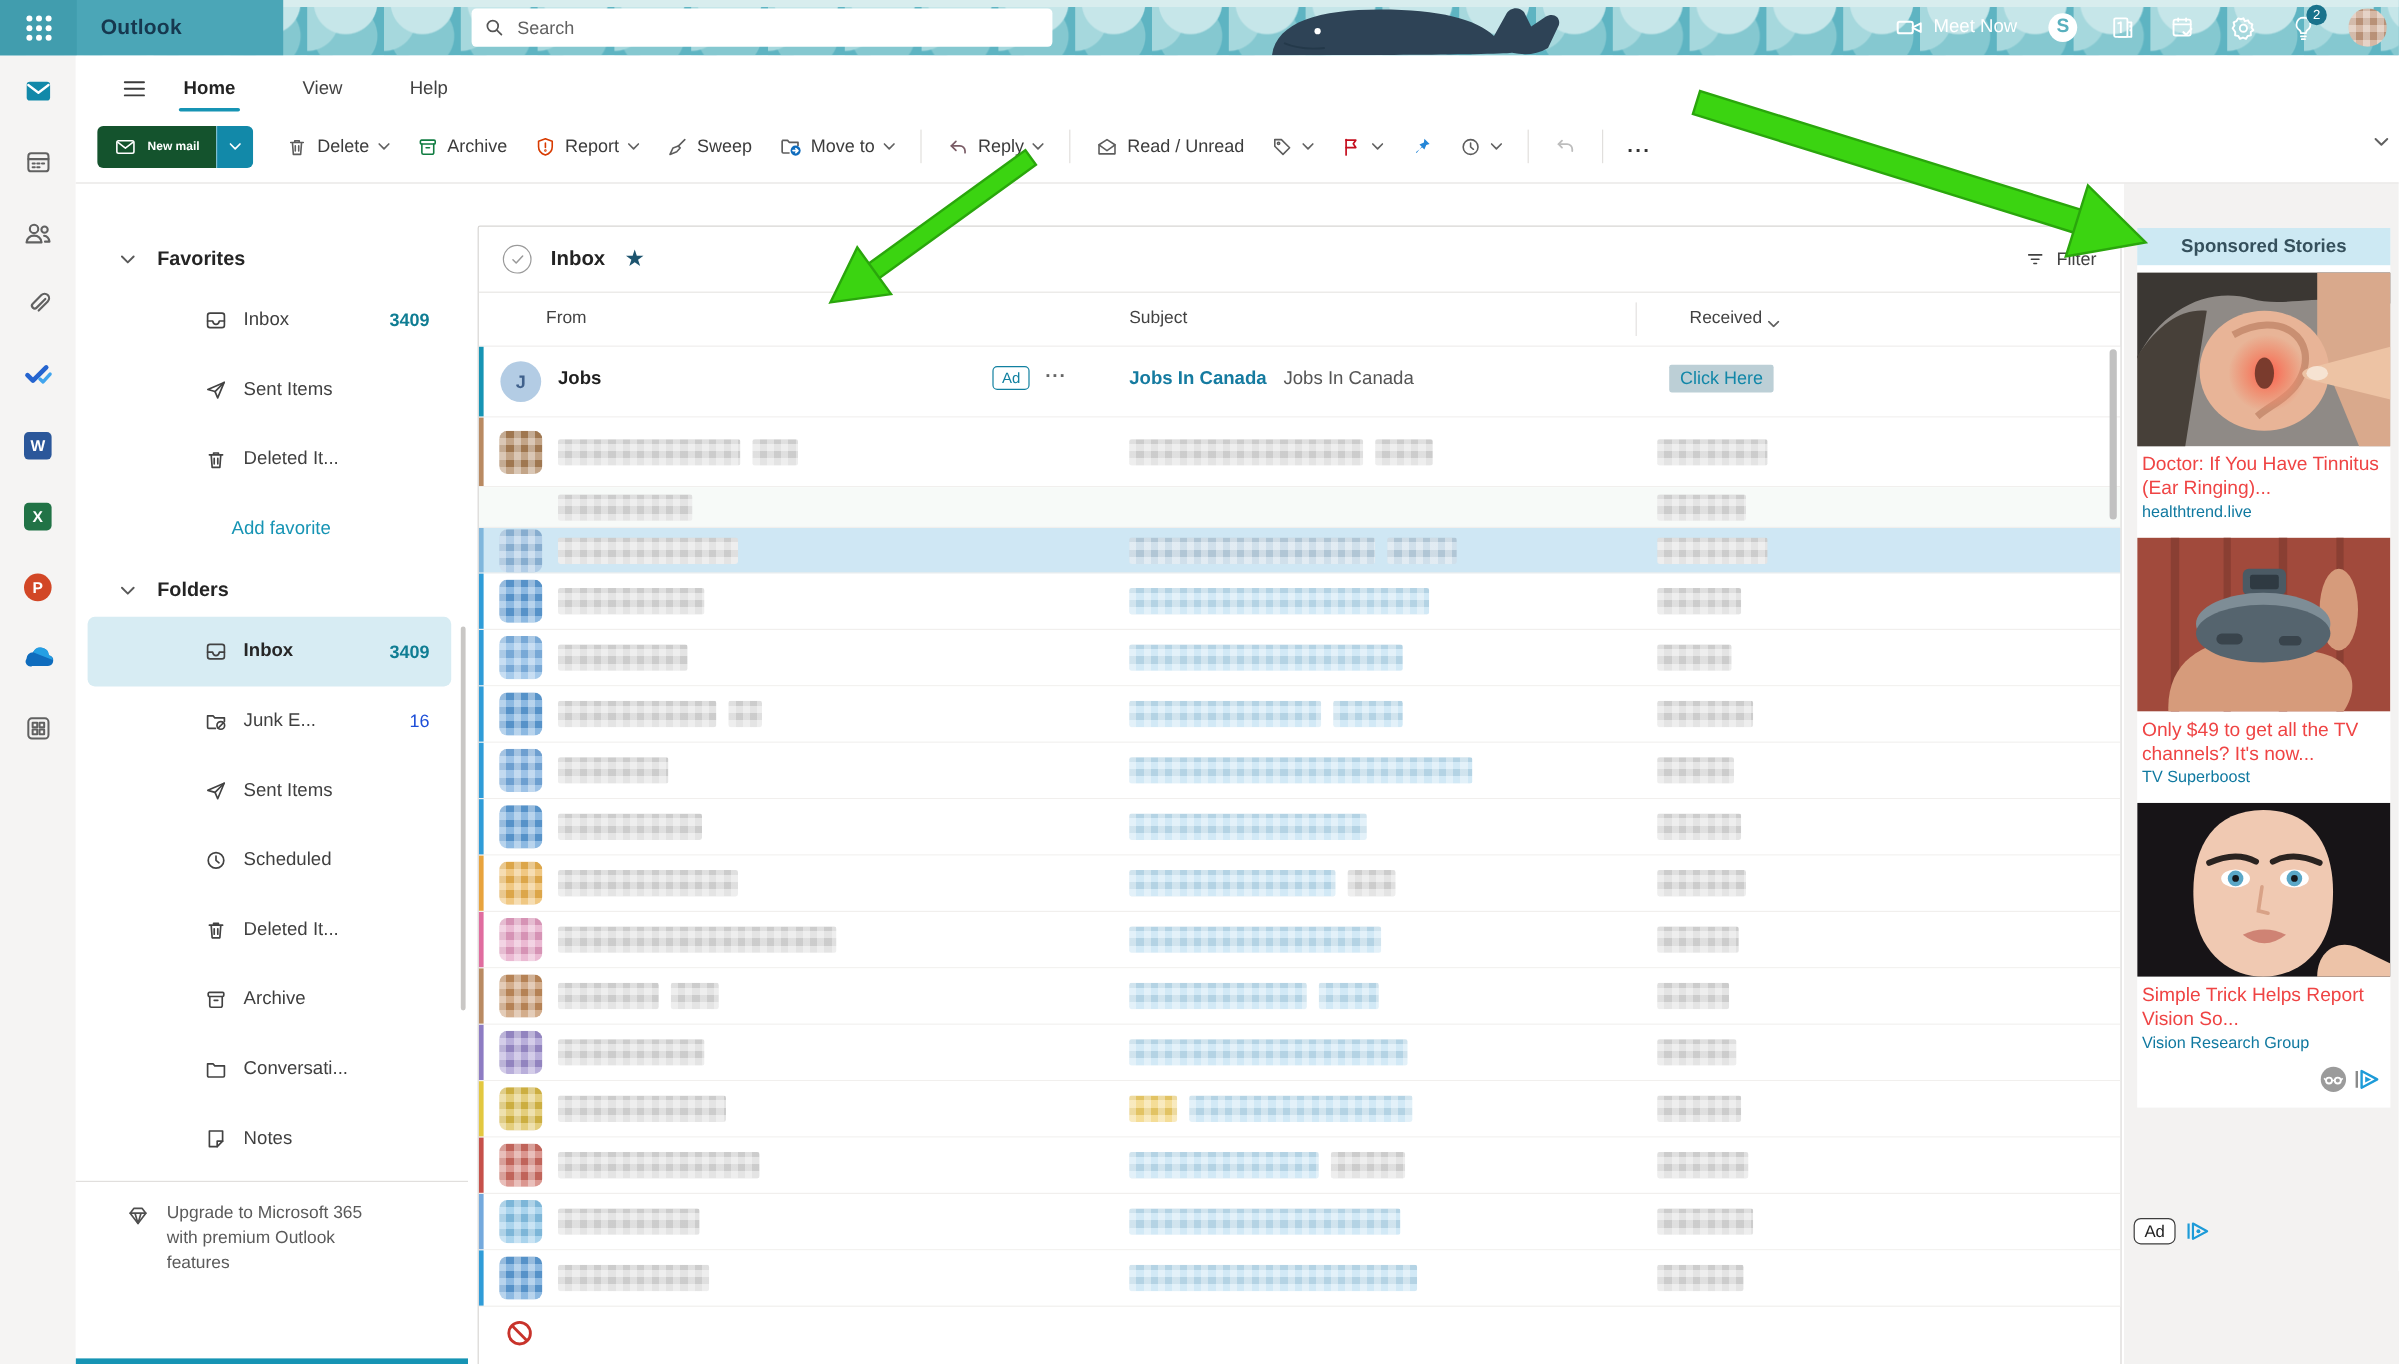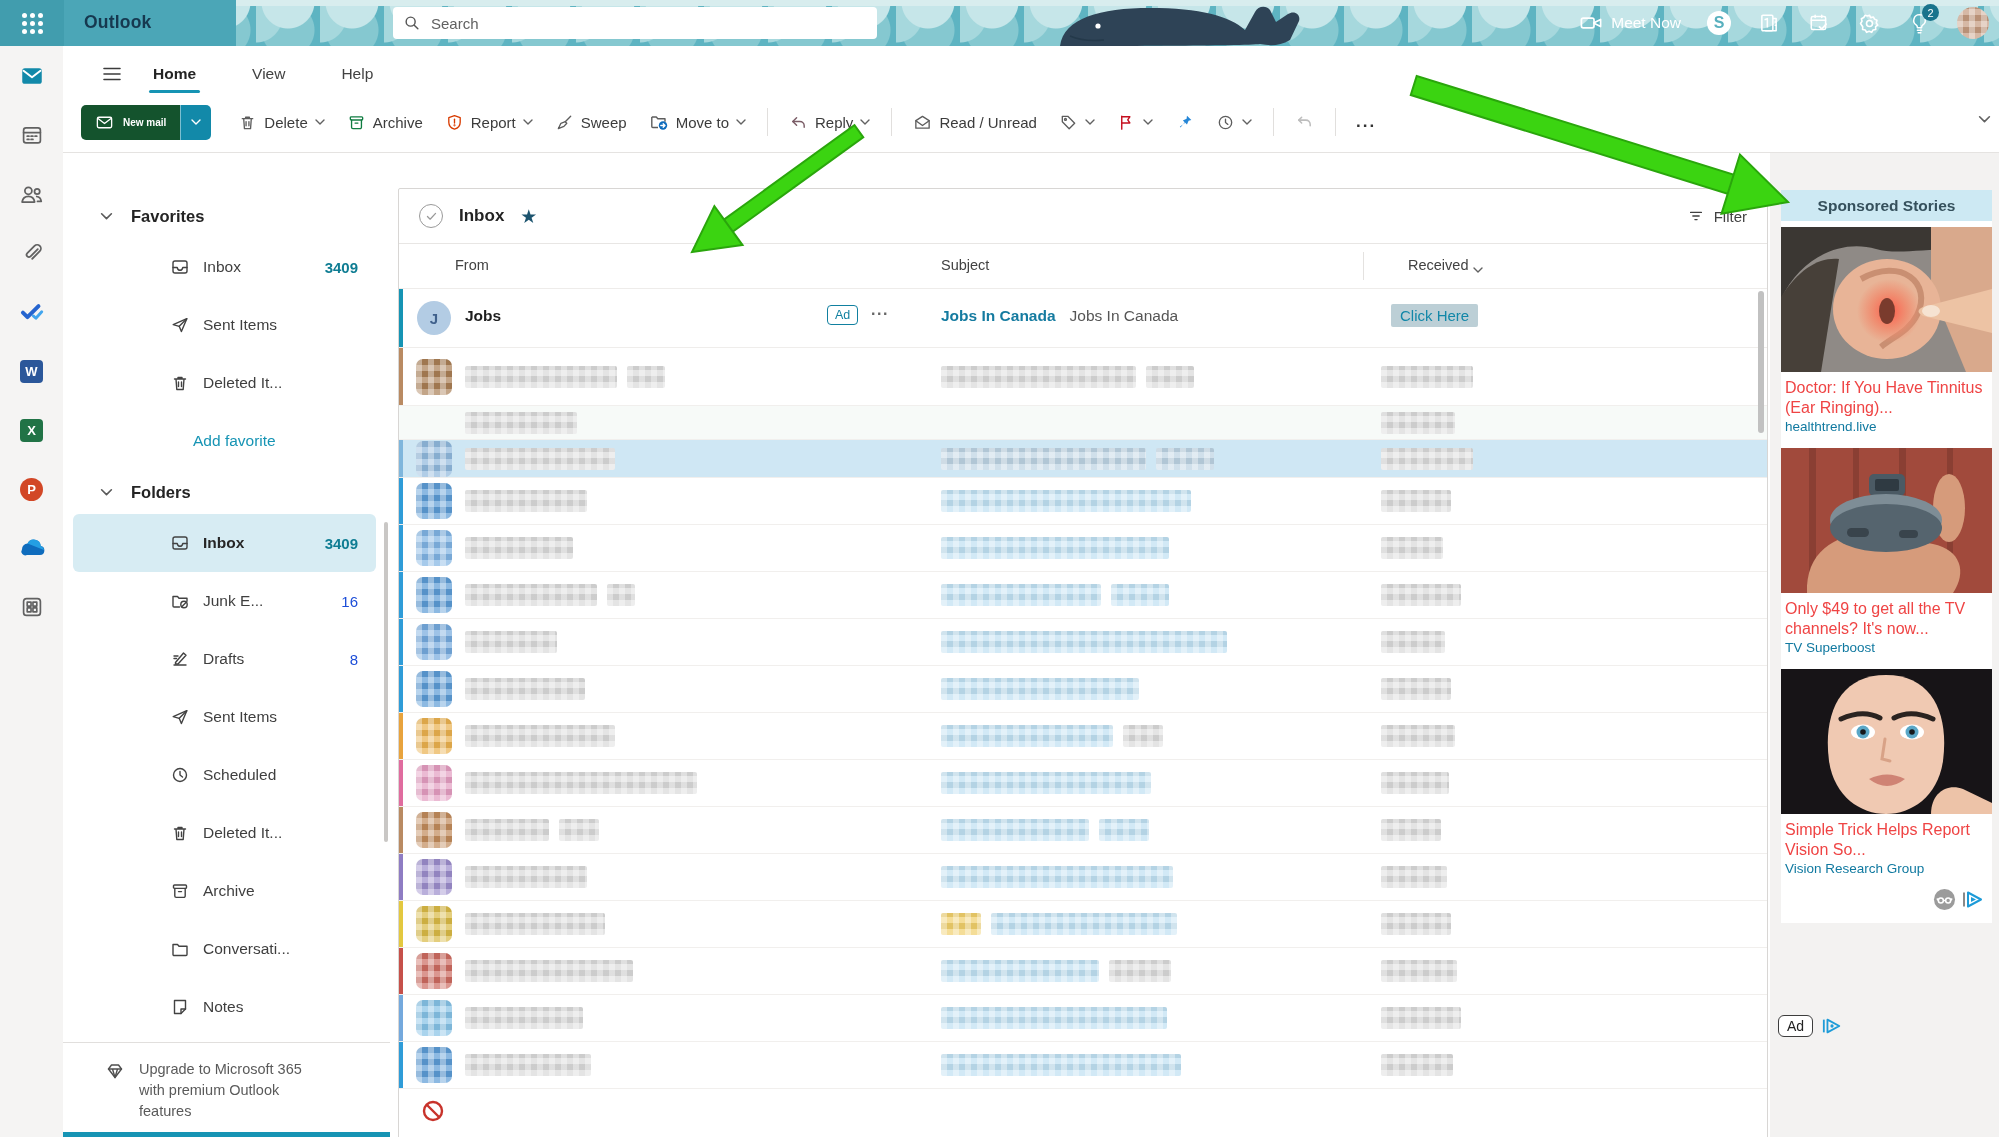--- a/index.html
+++ b/index.html
@@ -617,27 +617,20 @@
     </div>
     <div class="fp-item">
       <svg class="fico" viewBox="0 0 20 20">
           <use href="#i-junk"></use>
         </svg>
       <span class="flabel">Junk E...</span>
       <span class="fcount cnt-gray">16</span>
     </div>
     <div class="fp-item">
       <svg class="fico" viewBox="0 0 20 20">
-          <use href="#i-drafts"></use>
-        </svg>
-      <span class="flabel">Drafts</span>
-      <span class="fcount cnt-gray">8</span>
-    </div>
-    <div class="fp-item">
-      <svg class="fico" viewBox="0 0 20 20">
           <use href="#i-send"></use>
         </svg>
       <span class="flabel">Sent Items</span>
     </div>
     <div class="fp-item">
       <svg class="fico" viewBox="0 0 20 20">
           <use href="#i-clock"></use>
         </svg>
       <span class="flabel">Scheduled</span>
     </div>

